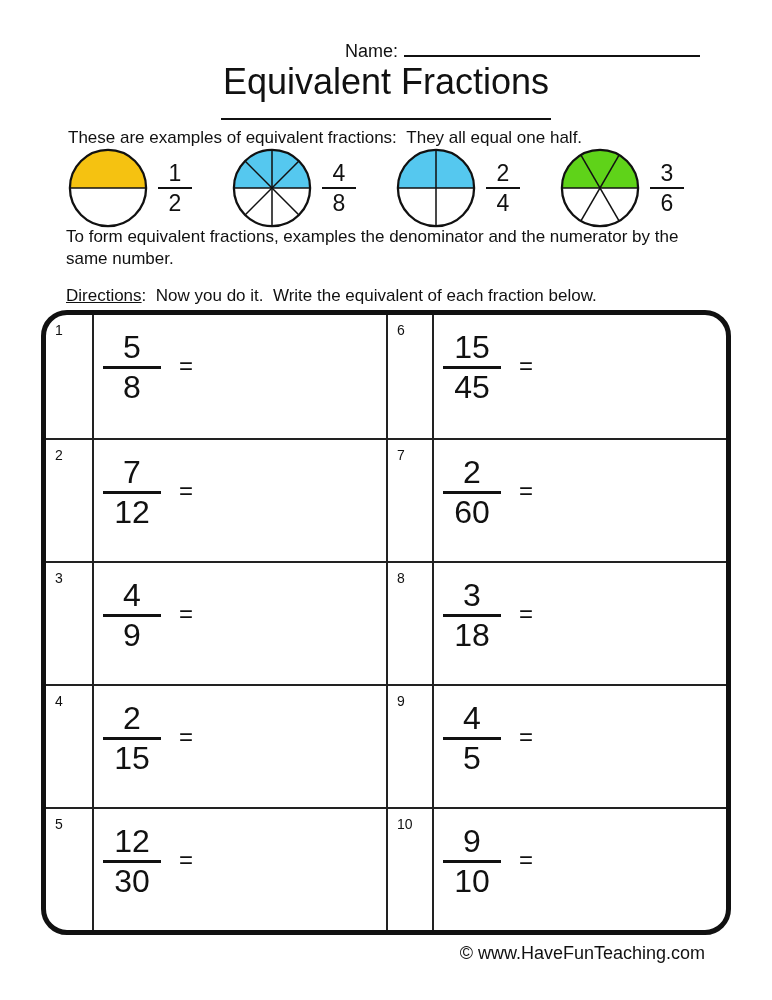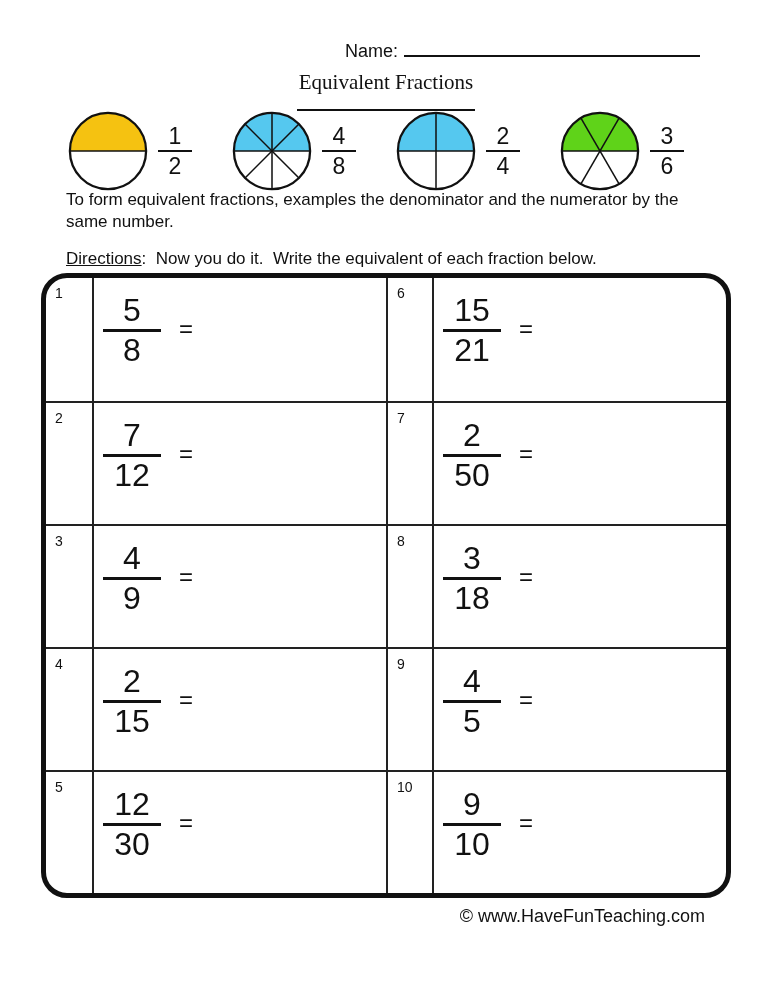--- a/index.html
+++ b/index.html
@@ -5,21 +5,21 @@
   * { margin:0; padding:0; box-sizing:border-box; }
   html,body { background:#fff; }
   body { font-family:"Liberation Sans", sans-serif; color:#111; }
   .page { position:relative; width:772px; height:1000px; margin:0 auto; background:#fff; overflow:hidden; }
 
   
   .name-row { margin:38px 72px 0 0; text-align:right; font-size:18px; }
   .name-row .lbl { vertical-align:bottom; }
   .name-line { display:inline-block; width:296px; height:19px; border-bottom:2px solid #111; margin-left:6px; }
   .title-wrap { text-align:center; margin-top:2px; }
-  .page-title { display:inline-block; font-size:21px; line-height:36px; border-bottom:2.5px solid #111; padding:0 2px 9px 2px;font-family:Liberation Serif, serif; }
+  .page-title { display:inline-block; font-size:36px; line-height:36px; border-bottom:2.5px solid #111; padding:0 2px 18px 2px; }
 
   
   .intro { margin:8px 66px 0 68px; font-size:17px; }
   .note  { margin:-2px 66px 0 66px; font-size:17px; line-height:22px; max-width:655px; }
   .directions { margin:16px 66px 0 66px; font-size:17px; }
   .directions .dlabel { font-weight:normal; text-decoration:underline; }
 
   
   .examples { display:flex; justify-content:space-between; margin:0 88px 0 68px; margin-top:0; }
   .example { display:flex; align-items:center; gap:10px; }
@@ -52,20 +52,21 @@
 <div class="page">
 
   <div class="name-row">
     <span class="lbl">Name:</span><span class="name-line"></span>
   </div>
 
   <div class="title-wrap">
     <div class="page-title">Equivalent Fractions</div>
   </div>
 
+  <p class="intro">These are examples of equivalent fractions:&nbsp;&nbsp;They all equal one half.</p>
 
   <div class="examples">
     <div class="example">
       <svg viewBox="0 0 84 84">
           <path d="M 42 42 L 82 42 A 40 40 0 0 0 2 41.99999999999999 Z" fill="#F5C211"></path>
           <line x1="82" y1="42" x2="2" y2="41.99999999999999" stroke="#111111" stroke-width="1.6"></line>
           <circle cx="42" cy="42" r="40" fill="none" stroke="#111111" stroke-width="2.4"></circle>
         </svg>
       <div class="frac frac-sm">
         <div class="num">1</div>
@@ -131,40 +132,40 @@
         <div class="frac frac-lg">
           <div class="num">5</div>
           <div class="den">8</div>
         </div>
         <div class="equals">=</div>
       </div>
       <div class="numcol numcol-right">6</div>
       <div class="workarea">
         <div class="frac frac-lg">
           <div class="num">15</div>
-          <div class="den">21</div>
+          <div class="den">45</div>
         </div>
         <div class="equals">=</div>
       </div>
     </div>
 
     <div class="trow">
       <div class="numcol numcol-left">2</div>
       <div class="workarea">
         <div class="frac frac-lg">
           <div class="num">7</div>
           <div class="den">12</div>
         </div>
         <div class="equals">=</div>
       </div>
       <div class="numcol numcol-right">7</div>
       <div class="workarea">
         <div class="frac frac-lg">
           <div class="num">2</div>
-          <div class="den">50</div>
+          <div class="den">60</div>
         </div>
         <div class="equals">=</div>
       </div>
     </div>
 
     <div class="trow">
       <div class="numcol numcol-left">3</div>
       <div class="workarea">
         <div class="frac frac-lg">
           <div class="num">4</div>

